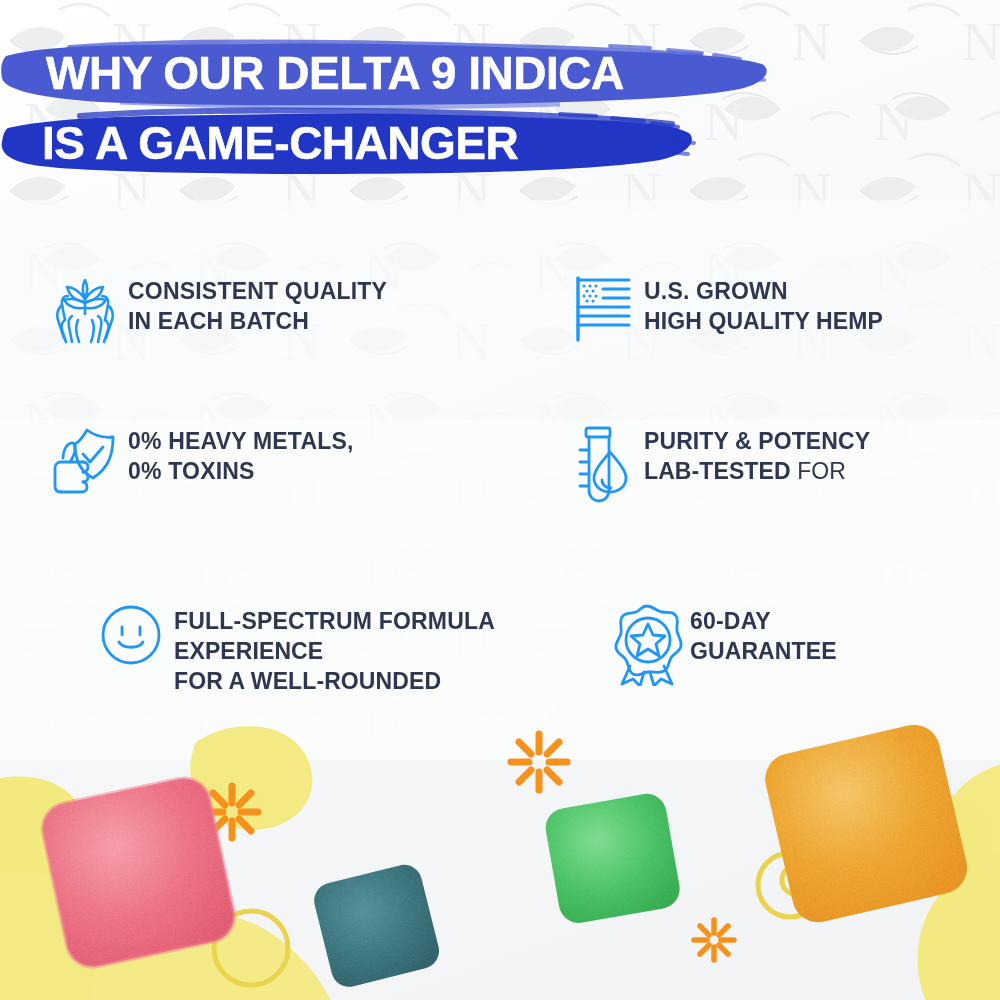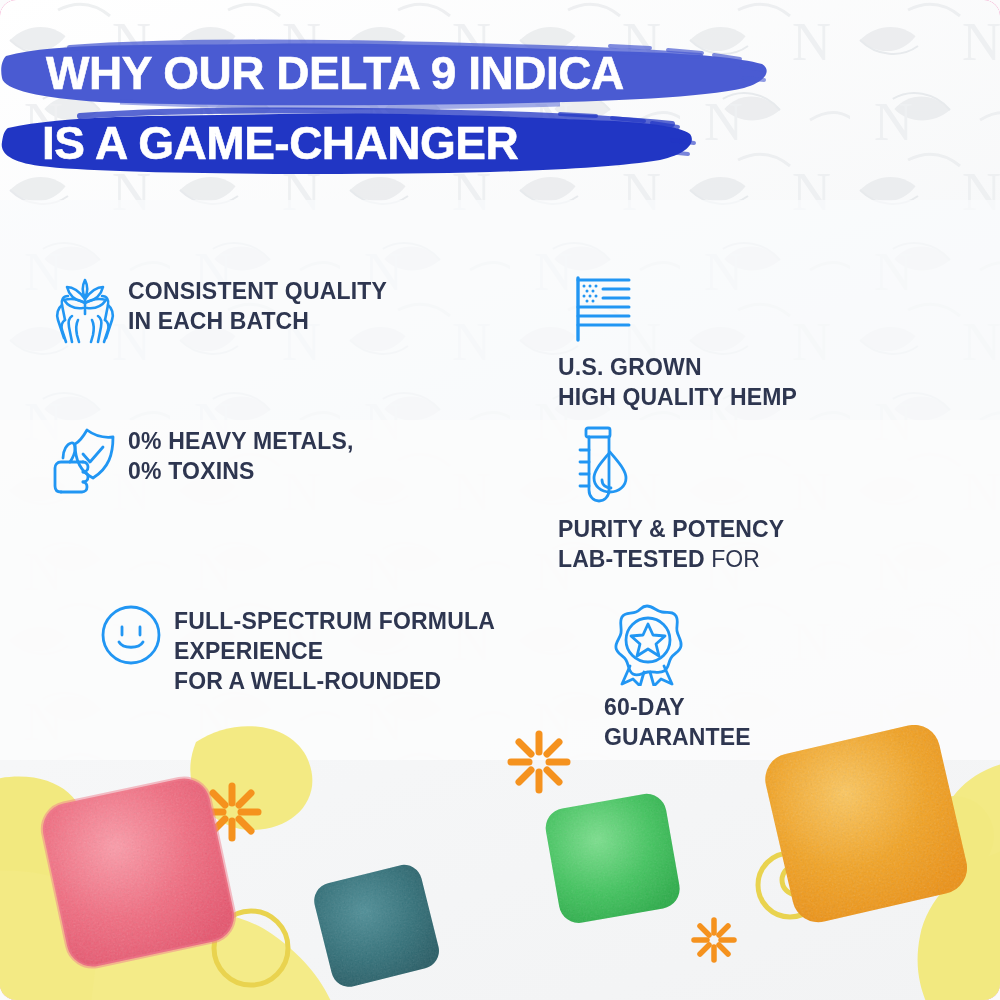--- a/index.html
+++ b/index.html
@@ -2,21 +2,21 @@
 <html><head>
 <meta charset="utf-8">
 <style>
   html,body{margin:0;padding:0;}
   body{
     width:1000px;height:1000px;overflow:hidden;
     font-family:"Liberation Sans", sans-serif;
     background:#fbfbfc;
     position:relative;
   }
-  #stage{position:relative;width:1000px;height:1000px;overflow:hidden;background:#ec4899;border-radius:16px;}
+  #stage{position:relative;width:1000px;height:1000px;overflow:hidden;background:#ec4899;}
 
   
   .wm{position:absolute;inset:0;z-index:0;pointer-events:none;}
   .wm-grad{position:absolute;inset:0;background:
       linear-gradient(160deg,#ffffff 0%,#f7f8f9 45%,#f2f3f4 100%);}
 
   
   .headline{position:absolute;left:0;top:36px;width:1000px;z-index:5;}
   .band{position:relative;display:block;height:74px;}
   .band .brush{position:absolute;top:0;left:0;height:74px;}
@@ -29,21 +29,21 @@
     -webkit-text-stroke:0.6px #ffffff;
   }
   .band1{margin-bottom:-4px;}
   .band2 .txt{left:42px;}
 
   
   .features{position:absolute;left:0;top:270px;width:1000px;z-index:6;}
   .frow{display:flex;width:1000px;}
   .fcell{display:flex;align-items:flex-start;box-sizing:border-box;}
   .fcell.c1{width:545px;padding-left:42px;}
-  .fcell.c2{width:455px;padding-left:13px;flex-direction:column;}
+  .fcell.c2{width:455px;padding-left:13px;}
   .ficon{flex:0 0 auto;width:86px;display:flex;align-items:flex-start;justify-content:center;padding-top:2px;}
   .ficon svg{display:block;}
   .ftext{padding-top:6px;}
   .fline{
     color:#2e3650;font-size:23px;line-height:1.31;letter-spacing:0.1px;
     white-space:nowrap;font-family:"Liberation Sans", sans-serif;
   }
   .fline.b{font-weight:bold;letter-spacing:0.2px;}
   .fline.n{font-weight:bold;}
   .fline .b{font-weight:bold;}

